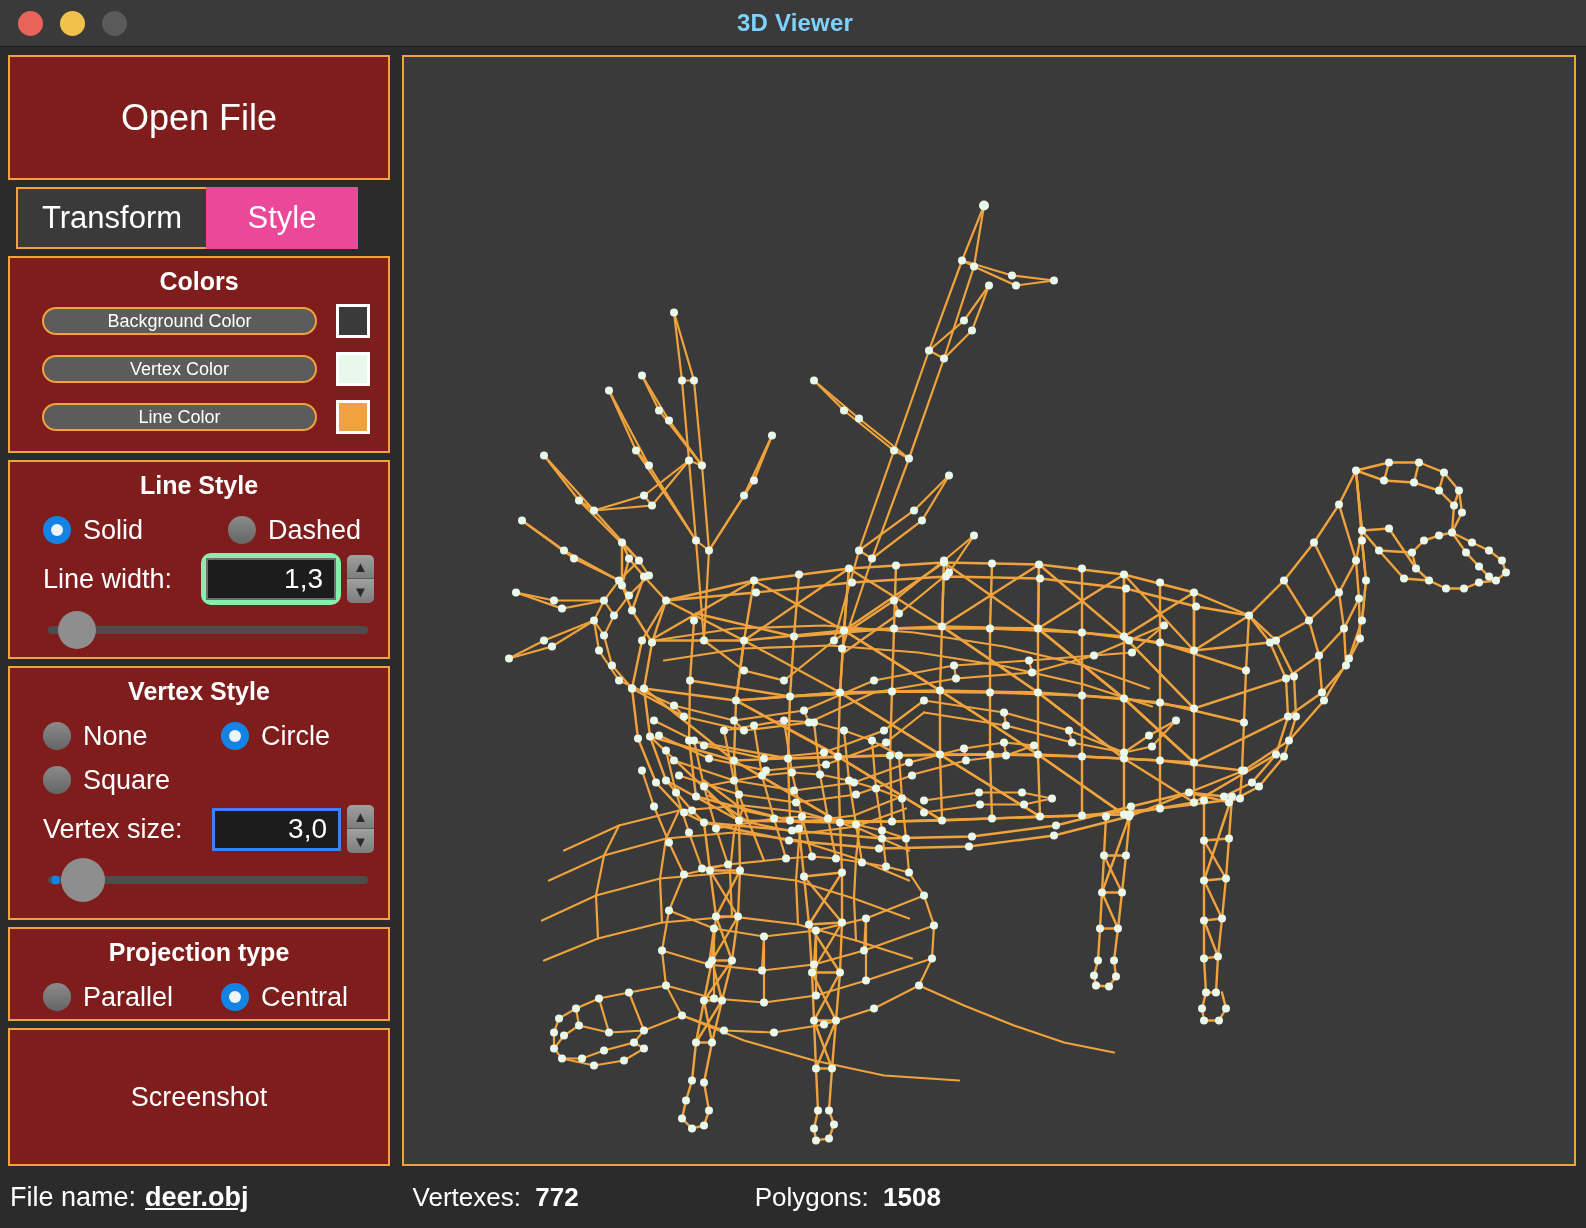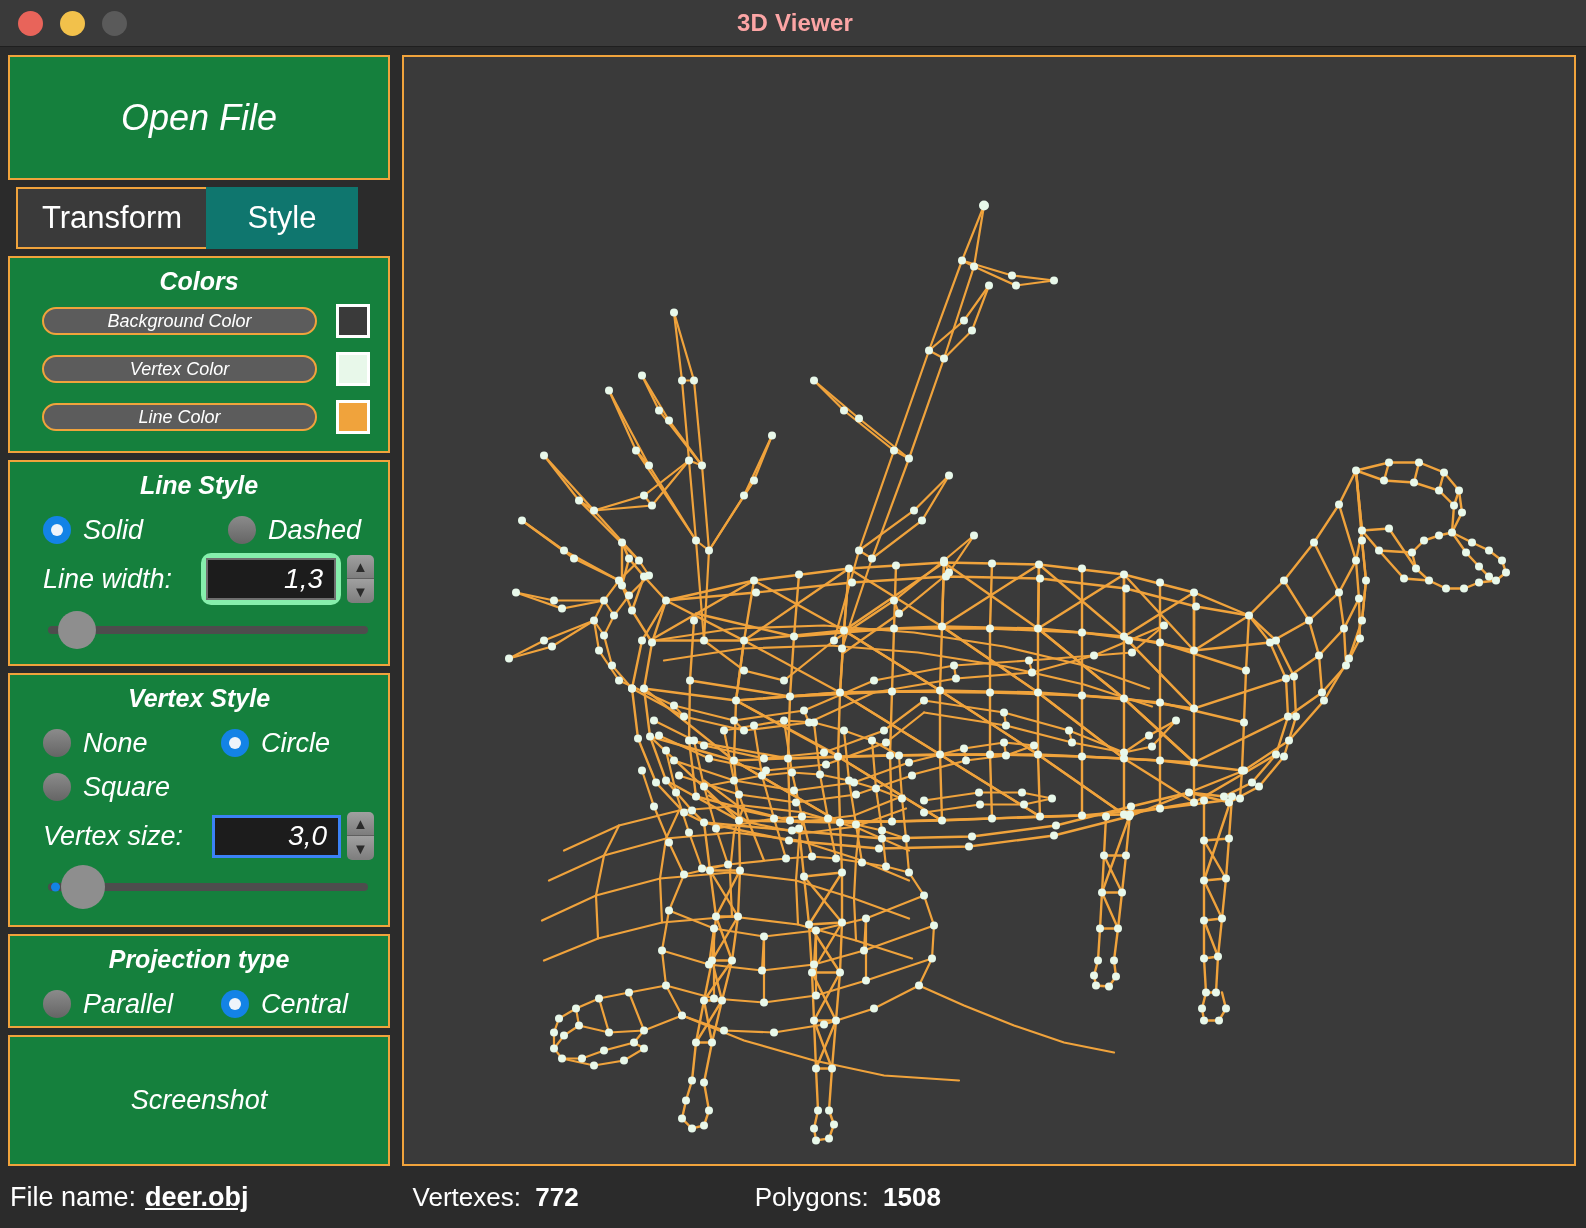--- a/index.html
+++ b/index.html
@@ -25,21 +25,21 @@
     flex: 0 0 47px;
     border-bottom: 1px solid #1f1f1f;
   }
   .traffic { display: flex; gap: 17px; margin-left: 18px; }
   .light { width: 25px; height: 25px; border-radius: 50%; }
   .light.red { background: #e8645a; }
   .light.yellow { background: #f2c14b; }
   .light.gray { background: #5a5a5a; }
   .title-text {
     position: absolute; left: 4px; right: 0; text-align: center;
-    color: #fca5a5; font-size: 24px; font-weight: bold;
+    color: #7dd3fc; font-size: 24px; font-weight: bold;
     letter-spacing: 0.2px;
   }
 
   
   .body-area {
     flex: 1 1 auto;
     display: flex;
     padding: 8px 10px 0 8px;
     gap: 12px;
     min-height: 0;
@@ -47,22 +47,21 @@
 
   
   .sidebar {
     width: 382px; flex: 0 0 382px;
     display: flex; flex-direction: column;
     gap: 7px;
     min-height: 0;
   }
   .group {
     border: 2px solid #f0a33c;
-    background: #15803d;
-    font-style: italic;
+    background: #7f1d1d;
   }
   .open-file {
     height: 125px;
     display: flex; align-items: center; justify-content: center;
     color: #ffffff; font-size: 36px;
     cursor: pointer;
   }
 
   
   .tabs { display: flex; height: 62px; align-items: stretch; padding-left: 8px; }
@@ -71,21 +70,21 @@
     font-size: 31px; cursor: pointer;
   }
   .tab.inactive {
     flex: 0 0 190px;
     background: #3a3a3a; color: #ffffff;
     border: 2px solid #f0a33c;
     border-right: none;
   }
   .tab.active {
     flex: 0 0 152px;
-    background: #0f766e; color: #ffffff;
+    background: #ec4899; color: #ffffff;
   }
   .tab-rest { flex: 1 1 auto; background: #2b2b2b; }
 
   .group-title {
     text-align: center; color: #ffffff;
     font-size: 25px; font-weight: bold;
     padding: 9px 0 8px 0;
   }
 
   
@@ -106,21 +105,21 @@
     cursor: pointer;
   }
   .swatch {
     width: 34px; height: 34px;
     border: 3px solid #ffffff;
     margin-left: 19px;
     cursor: pointer;
   }
 
   
-  .ls-group { padding-bottom: 12px; }
+  .ls-group { padding-bottom: 5px; }
   .radio-row {
     display: flex; align-items: center;
     padding-left: 33px;
     height: 44px;
   }
   .radio-item { display: flex; align-items: center; cursor: pointer; }
   .radio {
     width: 28px; height: 28px; border-radius: 50%;
     flex: 0 0 28px;
     background: linear-gradient(#8b8b8b, #656565);

